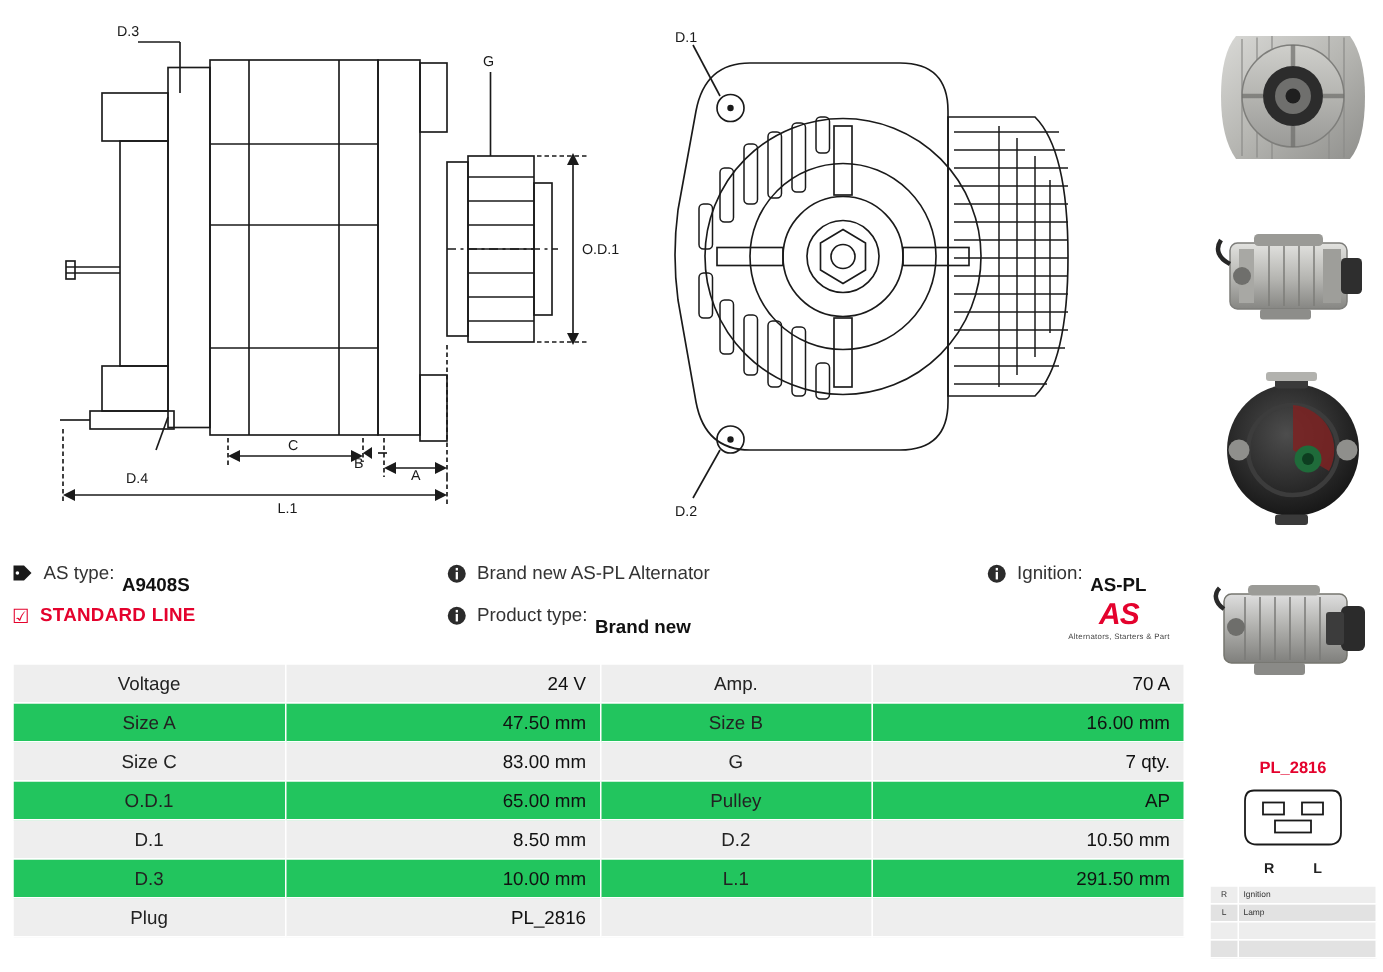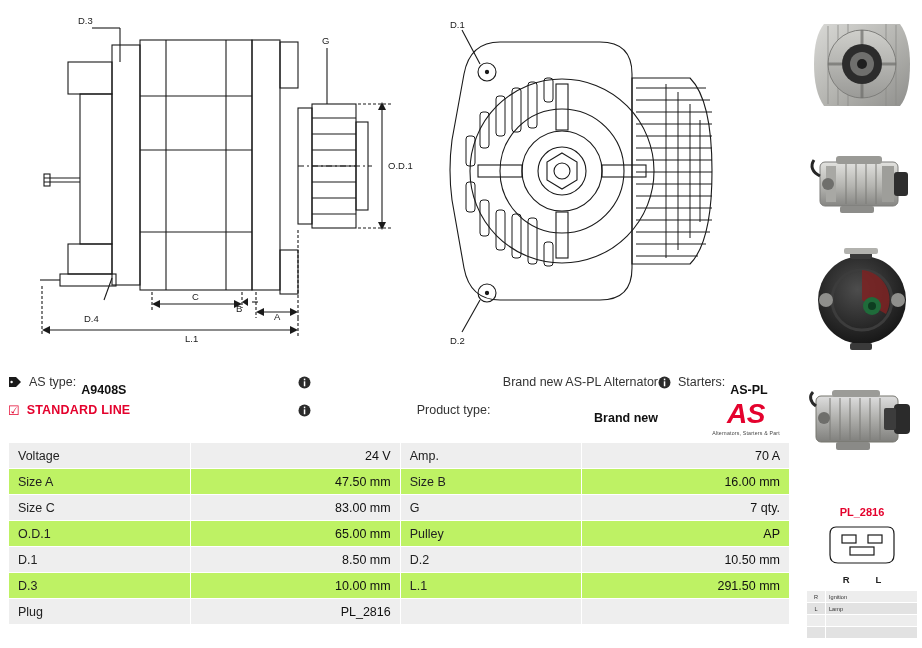--- a/index.html
+++ b/index.html
@@ -42,21 +42,21 @@
     display: flex;
     align-items: center;
     height: 28px;
   }
   .info-cell {
     display: flex;
     align-items: center;
     font-size: 12.5px;
   }
   .info-cell.col1 { width: 290px; }
-  .info-cell.col2 { width: 360px; justify-content: space-between; }
+  .info-cell.col2 { width: 360px; }
   .info-cell.col3 { width: 140px; }
   .ico {
     display: inline-flex;
     align-items: center;
     justify-content: center;
     margin-right: 7px;
     flex: none;
   }
   .lbl { color: #333; }
   .val { font-weight: bold; color: #111; margin-left: 5px; margin-top: 15px; }
@@ -84,30 +84,30 @@
     font-size: 12.5px;
   }
   .spec-table td {
     height: 25px;
     padding: 0 9px;
     border: 1px solid #ffffff;
     background: #eeeeee;
   }
   .spec-table td.k {
     width: 180px;
-    text-align: left;
+    text-align: center;
     color: #222;
   }
   .spec-table td.v {
     width: 211px;
     text-align: right;
     color: #111;
     margin-left: 20px;
   }
-  .spec-table tr.alt td { background: #bef264; }
+  .spec-table tr.alt td { background: #22c55e; }
   .spec-table td.empty { background: #eeeeee; }
 
   
   .photos {
     position: absolute;
     left: 806px;
     top: 8px;
     width: 112px;
   }
   .photo {
@@ -121,21 +121,21 @@
 
   
   .aspl-logo {
     position: absolute;
     left: 700px;
     top: 400px;
     width: 92px;
     text-align: center;
   }
   .aspl-word {
-    font-size: 28px;
+    font-size: 20px;
     font-weight: bold;
     font-style: italic;
     color: #e4022d;
     letter-spacing: -0.5px;
     line-height: 1;
   }
   .aspl-sub {
     font-size: 5.2px;
     color: #444;
     letter-spacing: .2px;
@@ -375,21 +375,21 @@
         <span class="lbl">Brand new AS-PL Alternator</span>
       </div>
       <div class="info-cell col3">
         <span class="ico">
           <svg width="13" height="13" viewBox="0 0 13 13">
             <circle cx="6.5" cy="6.5" r="6" fill="#2b2b2b"></circle>
             <rect x="5.8" y="5.3" width="1.5" height="5" fill="#ffffff"></rect>
             <rect x="5.8" y="2.6" width="1.5" height="1.7" fill="#ffffff"></rect>
           </svg>
         </span>
-        <span class="lbl">Starters:</span>
+        <span class="lbl">Ignition:</span>
         <span class="val">AS-PL</span>
       </div>
     </div>
 
     <div class="info-row">
       <div class="info-cell col1">
         <span class="chk">☑</span>
         <span class="standard-line">STANDARD LINE</span>
       </div>
       <div class="info-cell col2">

